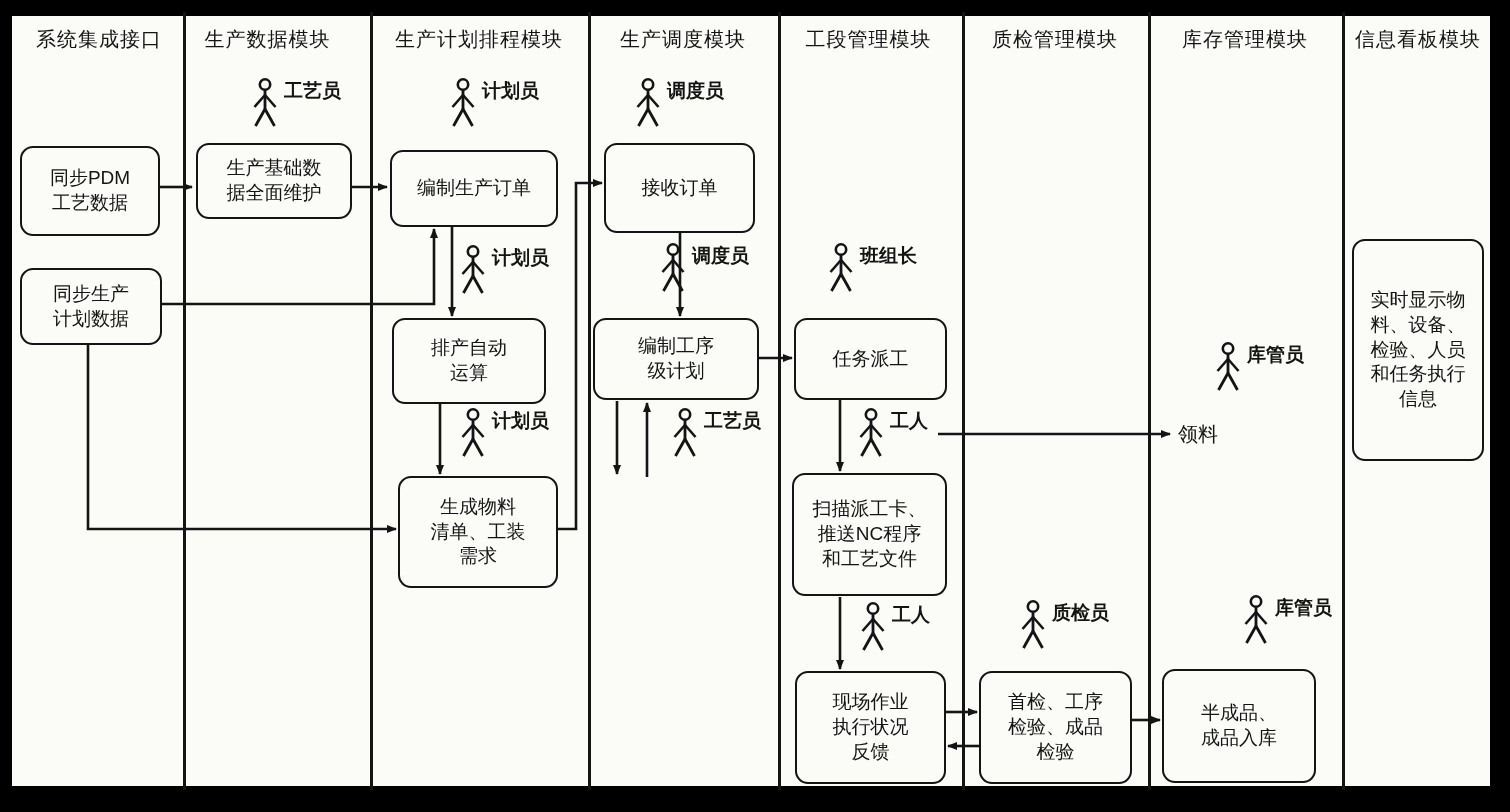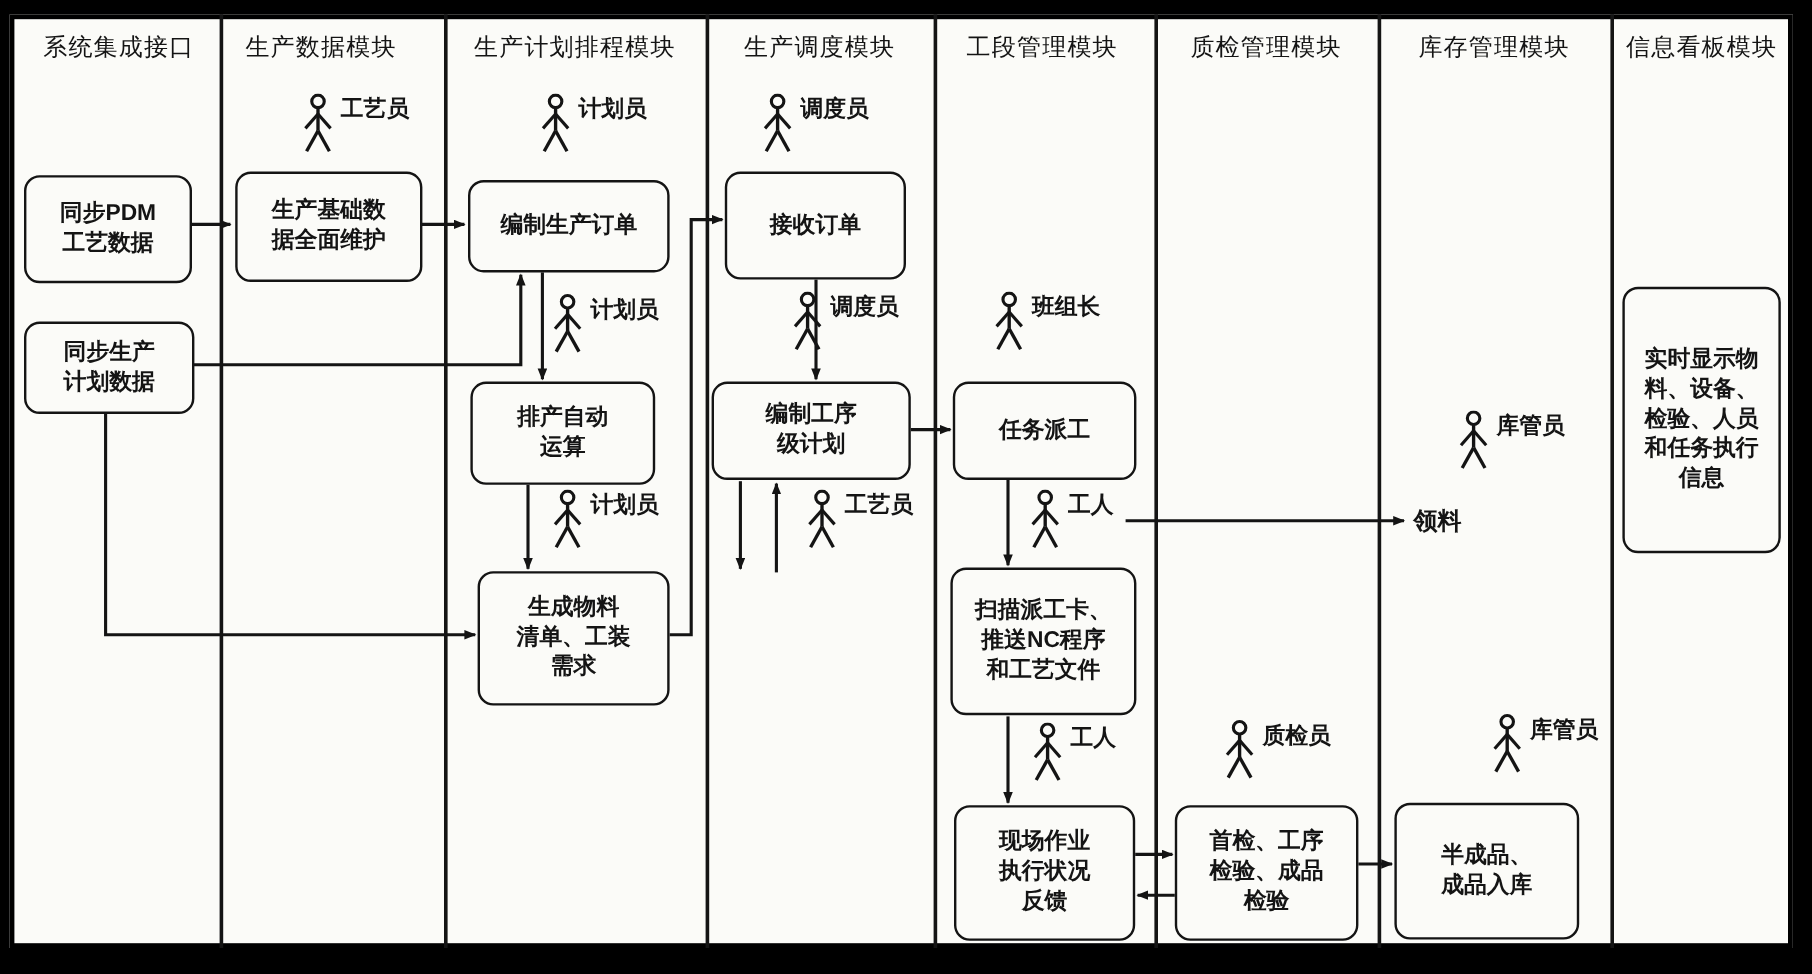--- a/index.html
+++ b/index.html
@@ -5,26 +5,26 @@
   html,body{margin:0;padding:0;background:#000;}
   .page{position:relative;width:1510px;height:812px;background:#000;overflow:hidden;
         font-family:"Liberation Sans","DejaVu Sans",sans-serif;color:#141414;}
   .frame{position:absolute;left:8px;top:12px;width:1486px;height:778px;
          background:#fbfbf8;border:4px solid #000;box-sizing:border-box;}
   .vline{position:absolute;top:12px;height:778px;width:2.5px;background:#141414;}
   .lane-title{position:absolute;top:26px;text-align:center;font-size:20px;font-weight:400;
               letter-spacing:1px;white-space:nowrap;}
   .box{position:absolute;box-sizing:border-box;border:2.6px solid #141414;border-radius:13px;
        background:#fbfbf8;display:flex;align-items:center;justify-content:center;
-       text-align:center;font-size:19px;font-weight:700;line-height:1.3;
+       text-align:center;font-size:19px;font-weight:400;line-height:1.3;
        white-space:pre-line;padding:3px;}
   .actor{position:absolute;display:flex;align-items:flex-start;gap:6px;}
   .stick{width:26px;height:50px;display:block;}
   .actor-label{font-size:19px;font-weight:700;white-space:nowrap;}
-  .free-label{position:absolute;font-size:20px;font-weight:700;}
+  .free-label{position:absolute;font-size:20px;font-weight:400;}
   .wires{position:absolute;left:0;top:0;width:1510px;height:812px;pointer-events:none;}
   .wires polyline{fill:none;stroke:#141414;stroke-width:2.6px;}
 </style>
 </head>
 <body>
 
 <svg width="0" height="0" style="position:absolute">
   <defs>
     <symbol id="stickman" viewBox="0 0 26 50">
       <circle cx="13" cy="6.5" r="5.2" fill="none" stroke="#141414" stroke-width="2.6"></circle>
@@ -79,21 +79,21 @@
     <polyline points="840,597 840,669" marker-end="url(#ah)"></polyline>
     <polyline points="946,712 977,712" marker-end="url(#ah)"></polyline>
     <polyline points="979,746 948,746" marker-end="url(#ah)"></polyline>
     <polyline points="1132,720 1160,720" marker-end="url(#ah)"></polyline>
   </svg>
 
   <div class="box" style="left:20px;top:146px;width:140px;height:90px">同步PDM
 工艺数据</div>
   <div class="box" style="left:20px;top:268px;width:142px;height:77px">同步生产
 计划数据</div>
-  <div class="box" style="left:196px;top:143px;width:156px;height:92px">生产基础数
+  <div class="box" style="left:196px;top:143px;width:156px;height:76px">生产基础数
 据全面维护</div>
   <div class="box" style="left:390px;top:150px;width:168px;height:77px">编制生产订单</div>
   <div class="box" style="left:392px;top:318px;width:154px;height:86px">排产自动
 运算</div>
   <div class="box" style="left:398px;top:476px;width:160px;height:112px">生成物料
 清单、工装
 需求</div>
   <div class="box" style="left:604px;top:143px;width:151px;height:90px">接收订单</div>
   <div class="box" style="left:593px;top:318px;width:166px;height:82px">编制工序
 级计划</div>

